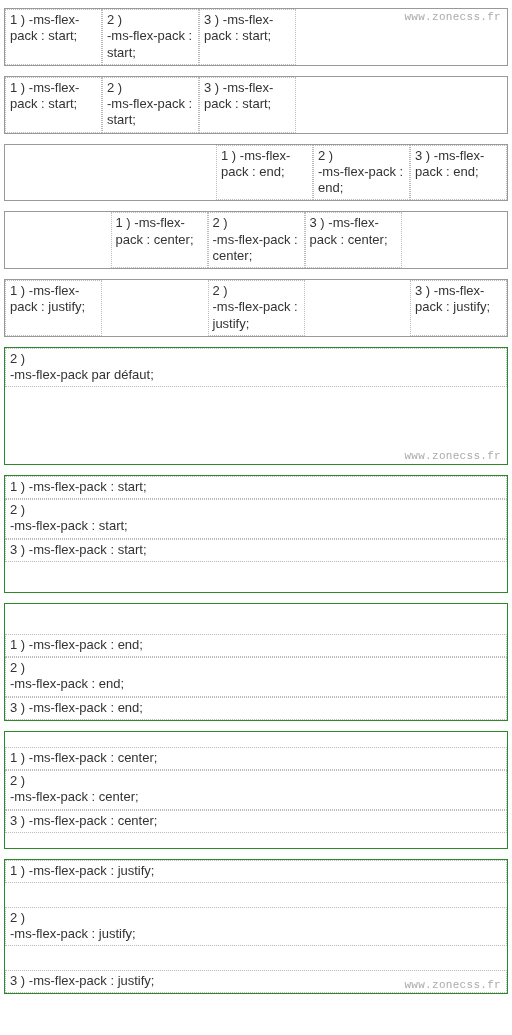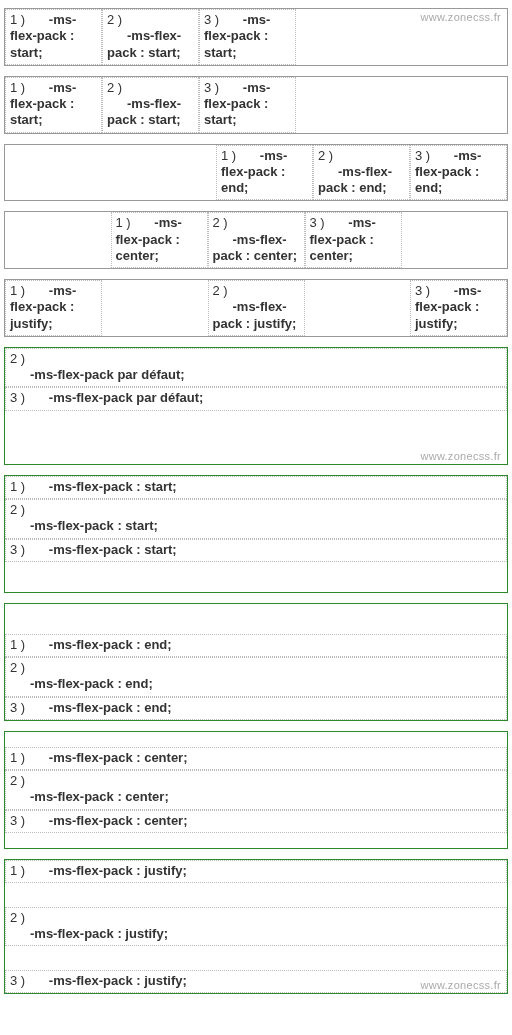--- a/index.html
+++ b/index.html
@@ -27,24 +27,25 @@
     box-sizing:border-box;
     line-height:1.25;
   }
   .watermark{
     position:absolute;
     right:6px;
     color:#aaa;
     font-size:11px;
     letter-spacing:0.3px;
     pointer-events:none;
+    font-family:Liberation Mono, monospace;
   }
   .watermark.top{top:2px;}
   .watermark.bottom{bottom:2px;}
-  b{font-weight:700;color:#333;margin-left:20px;}
+  b{font-weight:400;color:#333;}
 </style>
 </head>
 <body>
 
 <div class="box row" style="justify-content:flex-start;">
   <span class="watermark top">www.zonecss.fr</span>
   <div class="cell" style="width:97px">1 ) <b>-ms-flex-pack : start;</b></div>
   <div class="cell" style="width:97px">2 )<br><b>-ms-flex-pack : start;</b></div>
   <div class="cell" style="width:97px">3 ) <b>-ms-flex-pack : start;</b></div>
 </div>
@@ -69,21 +70,20 @@
 
 <div class="box row" style="justify-content:space-between;">
   <div class="cell" style="width:97px">1 ) <b>-ms-flex-pack : justify;</b></div>
   <div class="cell" style="width:97px">2 )<br><b>-ms-flex-pack : justify;</b></div>
   <div class="cell" style="width:97px">3 ) <b>-ms-flex-pack : justify;</b></div>
 </div>
 
 <div class="box green col" style="height:118px;justify-content:flex-start;">
   <span class="watermark bottom">www.zonecss.fr</span>
   <div class="cell">2 )<br><b>-ms-flex-pack par défaut;</b></div>
-  <div class="cell">3 ) <b>-ms-flex-pack par défaut;</b></div>
 </div>
 
 <div class="box green col" style="height:118px;justify-content:flex-start;">
   <div class="cell">1 ) <b>-ms-flex-pack : start;</b></div>
   <div class="cell">2 )<br><b>-ms-flex-pack : start;</b></div>
   <div class="cell">3 ) <b>-ms-flex-pack : start;</b></div>
 </div>
 
 <div class="box green col" style="height:118px;justify-content:flex-end;">
   <div class="cell">1 ) <b>-ms-flex-pack : end;</b></div>

